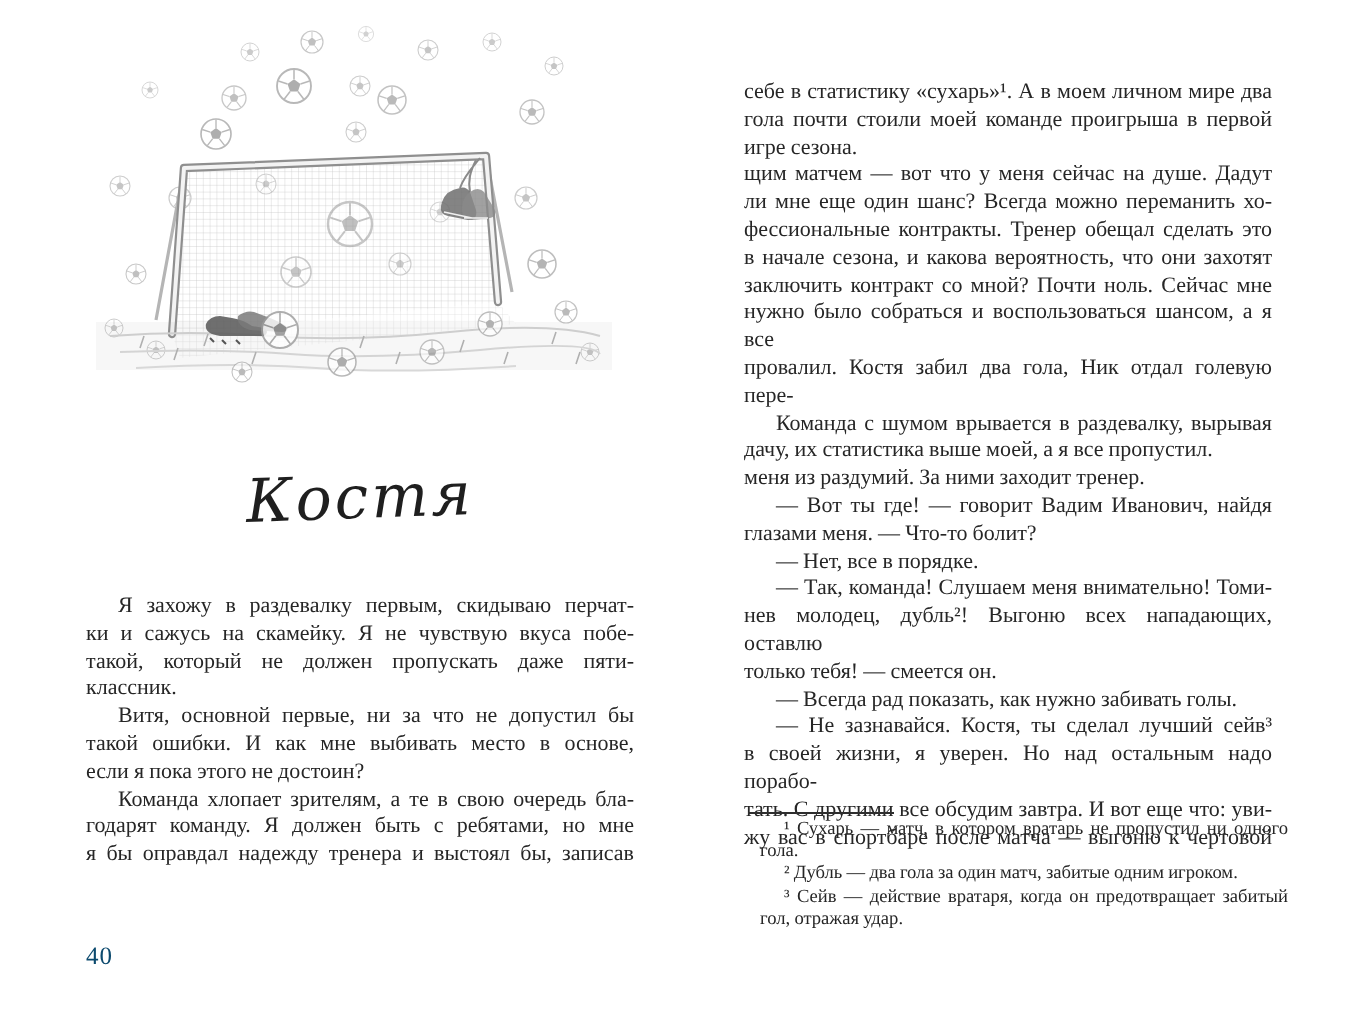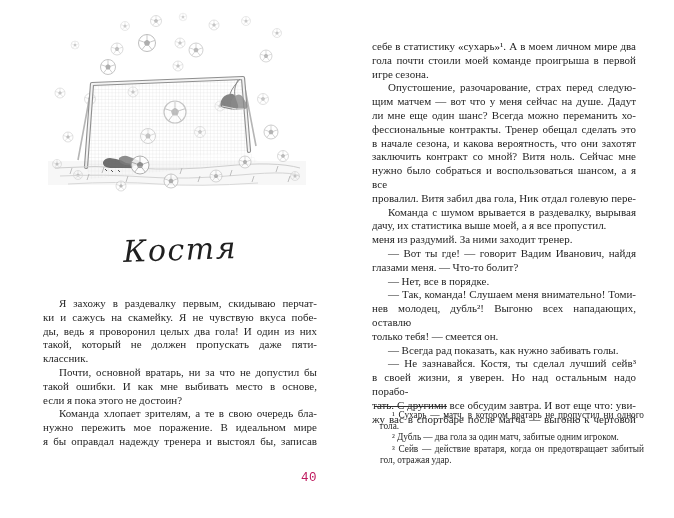--- a/index.html
+++ b/index.html
@@ -21,22 +21,22 @@
 
   .ln { text-align:left; }
   .ln.jst { text-align:justify; text-align-last:justify; }
   .ln.ind { text-indent:16px; }
 
   .footrule { position:absolute; left:374px; top:406px; width:73px; height:1px;
               background:#2e2e2e; }
   .footnotes { left:380px; top:410px; width:264px; font-size:9.3px; line-height:11.2px; }
   .footnotes .ln.ind { text-indent:12px; }
 
-  .pageno { position:absolute; top:471px; text-align:right; font-size:12.5px;
-            letter-spacing:0.5px; color:#be185d;font-family:Liberation Mono, monospace; }
+  .pageno { position:absolute; top:471px; text-align:left; font-size:12.5px;
+            letter-spacing:0.5px; color:#0c4a6e; }
   .pageno.left  { left:43px;  width:274px; }
   .pageno.right { left:372px; width:264px; }
 </style>
 </head>
 <body>
 
 <div class="spread">
 
   <svg class="illo" viewBox="0 0 300 190" xmlns="http://www.w3.org/2000/svg">
     <defs>
@@ -122,45 +122,43 @@
       <use href="#ball" transform="translate(186,172) scale(0.6)" opacity="0.6"></use>
       <use href="#ball" transform="translate(215,158) scale(0.6)" opacity="0.65"></use>
     </g>
   </svg>
 
   <h1 class="chapter-title">Костя</h1>
 
   <div class="textcol leftcol">
       <div class="ln ind jst">Я захожу в раздевалку первым, скидываю перчат-</div>
       <div class="ln jst">ки и сажусь на скамейку. Я не чувствую вкуса побе-</div>
-      <div class="ln jst">ды, ведь я проворонил целых два гола! И один из них</div>
       <div class="ln jst">такой, который не должен пропускать даже пяти-</div>
       <div class="ln">классник.</div>
-      <div class="ln ind jst">Почти, основной вратарь, ни за что не допустил бы</div>
+      <div class="ln ind jst">Витя, основной первые, ни за что не допустил бы</div>
       <div class="ln jst">такой ошибки. И как мне выбивать место в основе,</div>
       <div class="ln">если я пока этого не достоин?</div>
       <div class="ln ind jst">Команда хлопает зрителям, а те в свою очередь бла-</div>
-      <div class="ln jst">нужно пережить мое поражение. В идеальном мире</div>
+      <div class="ln jst">годарят команду. Я должен быть с ребятами, но мне</div>
       <div class="ln jst">я бы оправдал надежду тренера и выстоял бы, записав</div>
     </div>
 
   <div class="pageno left">40</div>
 
   <div class="textcol rightcol">
       <div class="ln jst">себе в статистику «сухарь»¹. А в моем личном мире два</div>
       <div class="ln jst">гола почти стоили моей команде проигрыша в первой</div>
       <div class="ln">игре сезона.</div>
-      <div class="ln ind jst">Опустошение, разочарование, страх перед следую-</div>
       <div class="ln jst">щим матчем — вот что у меня сейчас на душе. Дадут</div>
       <div class="ln jst">ли мне еще один шанс? Всегда можно переманить хо-</div>
       <div class="ln jst">фессиональные контракты. Тренер обещал сделать это</div>
       <div class="ln jst">в начале сезона, и какова вероятность, что они захотят</div>
-      <div class="ln jst">заключить контракт со мной? Витя ноль. Сейчас мне</div>
+      <div class="ln jst">заключить контракт со мной? Почти ноль. Сейчас мне</div>
       <div class="ln jst">нужно было собраться и воспользоваться шансом, а я все</div>
-      <div class="ln jst">провалил. Витя забил два гола, Ник отдал голевую пере-</div>
+      <div class="ln jst">провалил. Костя забил два гола, Ник отдал голевую пере-</div>
       <div class="ln ind jst">Команда с шумом врывается в раздевалку, вырывая</div>
       <div class="ln">дачу, их статистика выше моей, а я все пропустил.</div>
       <div class="ln">меня из раздумий. За ними заходит тренер.</div>
       <div class="ln ind jst">— Вот ты где! — говорит Вадим Иванович, найдя</div>
       <div class="ln">глазами меня. — Что-то болит?</div>
       <div class="ln ind">— Нет, все в порядке.</div>
       <div class="ln ind jst">— Так, команда! Слушаем меня внимательно! Томи-</div>
       <div class="ln jst">нев молодец, дубль²! Выгоню всех нападающих, оставлю</div>
       <div class="ln">только тебя! — смеется он.</div>
       <div class="ln ind">— Всегда рад показать, как нужно забивать голы.</div>

